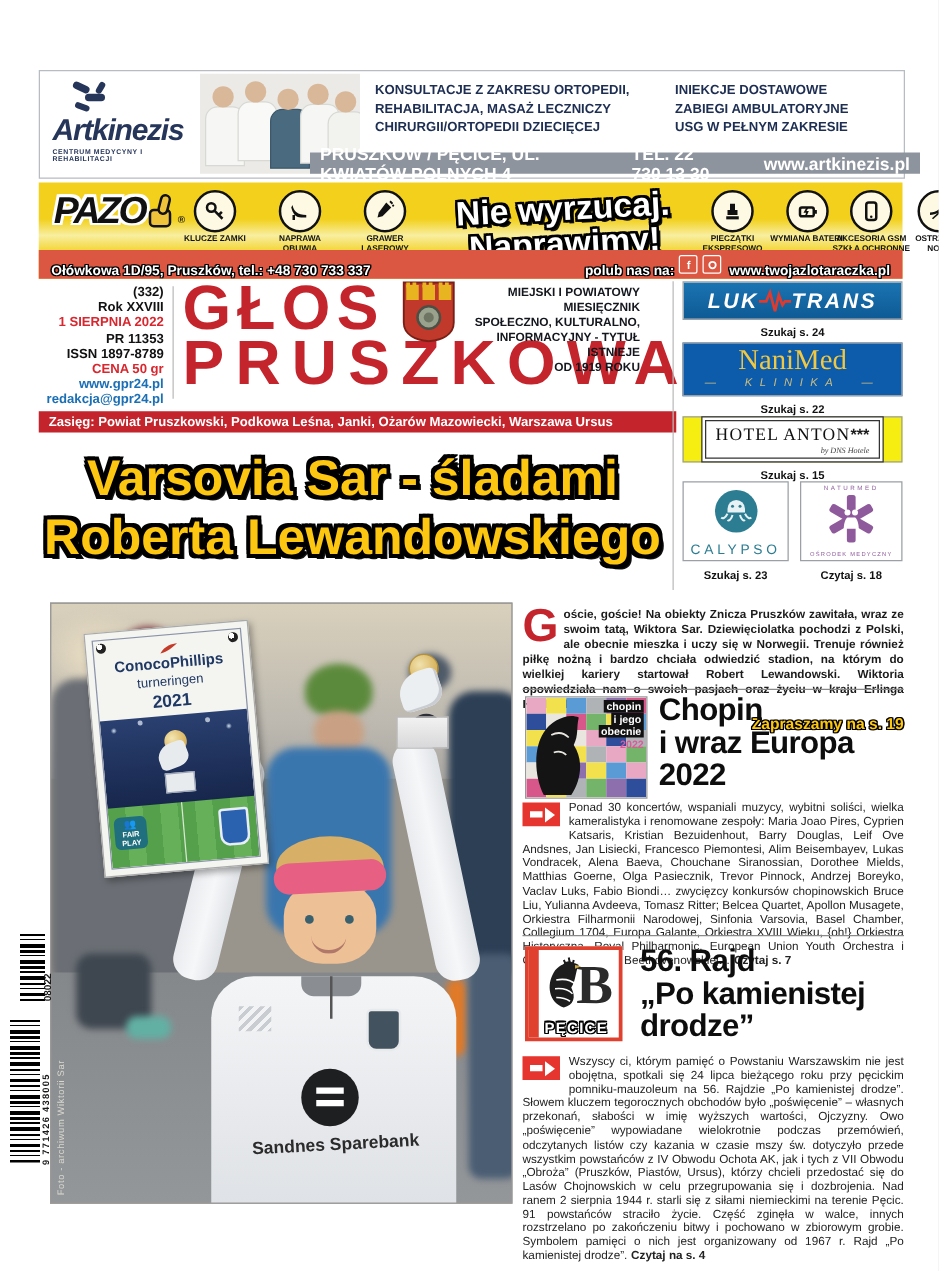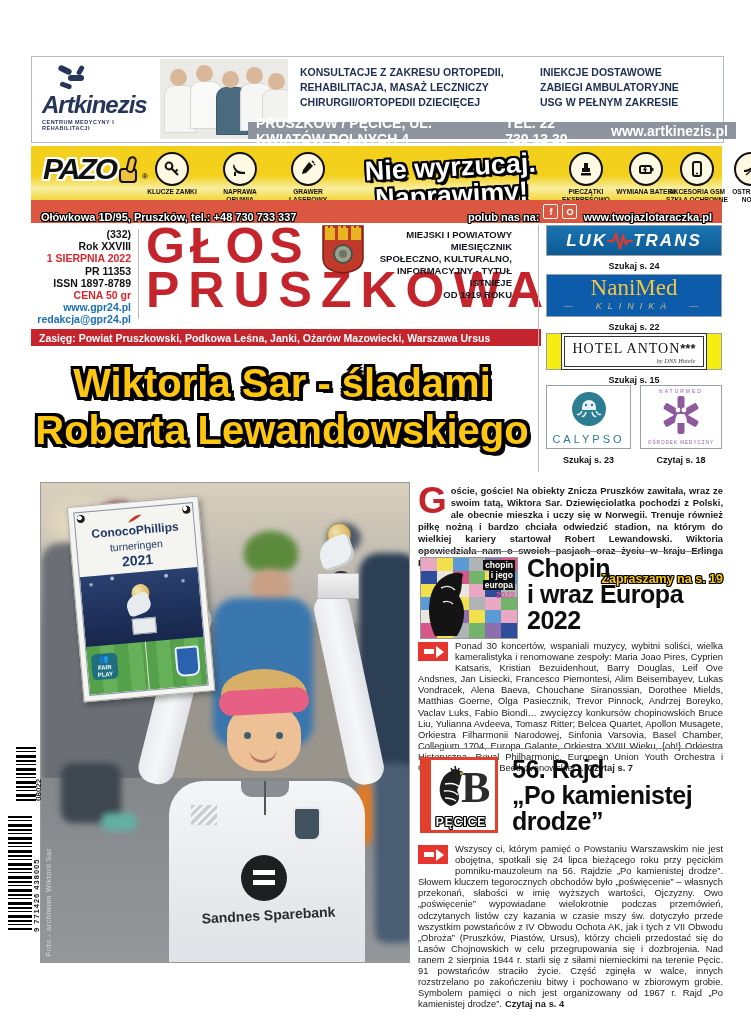--- a/index.html
+++ b/index.html
@@ -284,21 +284,21 @@
       </g>
       <circle cx="17" cy="16" r="2.4" fill="#fff"></circle>
         <circle cx="23" cy="16" r="2.4" fill="#fff"></circle>
       <path d="M14 29 c0-5 2-9 3-9 h6 c1 0 3 4 3 9 Z" fill="#fff"></path>
     </svg>
     <div style="font-size:4.6px;color:#8e5a9c;letter-spacing:1px;">OŚRODEK MEDYCZNY</div>
   </div>
   <div class="cap" style="left:640px;top:455px;width:82px;">Czytaj s. 18</div>
 
   <div class="abs headline outl-lg" style="left:31px;top:360px;width:502px;">
-    <div>Wiktoria Sar - śladami</div>
+    <div>Varsovia Sar - śladami</div>
     <div>Roberta Lewandowskiego</div>
   </div>
 
   <div class="abs col" style="top:485px;">
     <p class="introp"><span class="dropcap">G</span><span>oście, goście! Na obiekty Znicza Pruszków zawitała, wraz ze swoim tatą, Wiktora Sar. Dziewięciolatka pochodzi z Polski, ale obecnie mieszka i uczy się w Norwegii. Trenuje również piłkę nożną i bardzo chciała odwiedzić stadion, na którym do wielkiej kariery startował Robert Lewandowski. Wiktoria opowiedziała nam o swoich pasjach oraz życiu w kraju Erlinga Haalanda.</span></p>
     <div class="zap outl-sm" style="margin-top:3px;">Zapraszamy na s. 19</div>
   </div>
   <div class="hr" style="left:418px;top:551px;width:305px;"></div>
 
   <div class="abs" style="left:420px;top:557px;width:96px;height:80px;border:1px solid #999;overflow:hidden;">
@@ -340,21 +340,21 @@
           <rect x="48" y="65" width="16" height="15" fill="#74b36a"></rect>
           <rect x="64" y="65" width="16" height="15" fill="#8e6fae"></rect>
           <rect x="80" y="65" width="16" height="15" fill="#2e4d9b"></rect>
       </g>
       <path d="M14 78 C6 62 6 40 14 28 C20 18 34 12 42 16 C40 24 42 30 38 38 C46 50 44 66 36 78 Z" fill="#141414"></path>
       <path d="M20 30 q8 -4 14 2 M22 44 q6 -2 10 2" stroke="#e8e6df" stroke-width="1.4" fill="none"></path>
     </svg>
     <div class="abs" style="right:2px;top:2px;text-align:right;font-weight:700;font-size:8.5px;line-height:10px;">
       <span style="background:#111;color:#fff;padding:0 2px;">chopin</span><br>
       <span style="background:#111;color:#fff;padding:0 2px;">i jego</span><br>
-      <span style="background:#111;color:#fff;padding:0 2px;">europa</span><br>
+      <span style="background:#111;color:#fff;padding:0 2px;">obecnie</span><br>
       <span style="color:#e0569a;">2022</span>
     </div>
   </div>
   <div class="abs sec-title" style="left:527px;top:555px;width:200px;">
     <div>Chopin</div>
     <div>i wraz Europa</div>
     <div>2022</div>
   </div>
   <p class="abs col bodyp" style="top:640px;"><span class="arrowbox"></span><span>Ponad 30 koncertów, wspaniali muzycy, wybitni soliści, wielka kameralistyka i renomowane zespoły: Maria Joao Pires, Cyprien Katsaris, Kristian Bezuidenhout, Barry Douglas, Leif Ove Andsnes, Jan Lisiecki, Francesco Piemontesi, Alim Beisembayev, Lukas Vondracek, Alena Baeva, Chouchane Siranossian, Dorothee Mields, Matthias Goerne, Olga Pasiecznik, Trevor Pinnock, Andrzej Boreyko, Vaclav Luks, Fabio Biondi…  zwycięzcy konkursów chopinowskich Bruce Liu, Yulianna Avdeeva, Tomasz Ritter; Belcea Quartet, Apollon Musagete, Orkiestra Filharmonii Narodowej, Sinfonia Varsovia, Basel Chamber, Collegium 1704, Europa Galante, Orkiestra XVIII Wieku, {oh!} Orkiestra Historyczna, Royal Philharmonic, European Union Youth Orchestra i Orkiestra Akademii Beethovenowskiej…</span><b>Czytaj s. 7</b></p>
   <div class="hr" style="left:418px;top:748px;width:305px;"></div>

